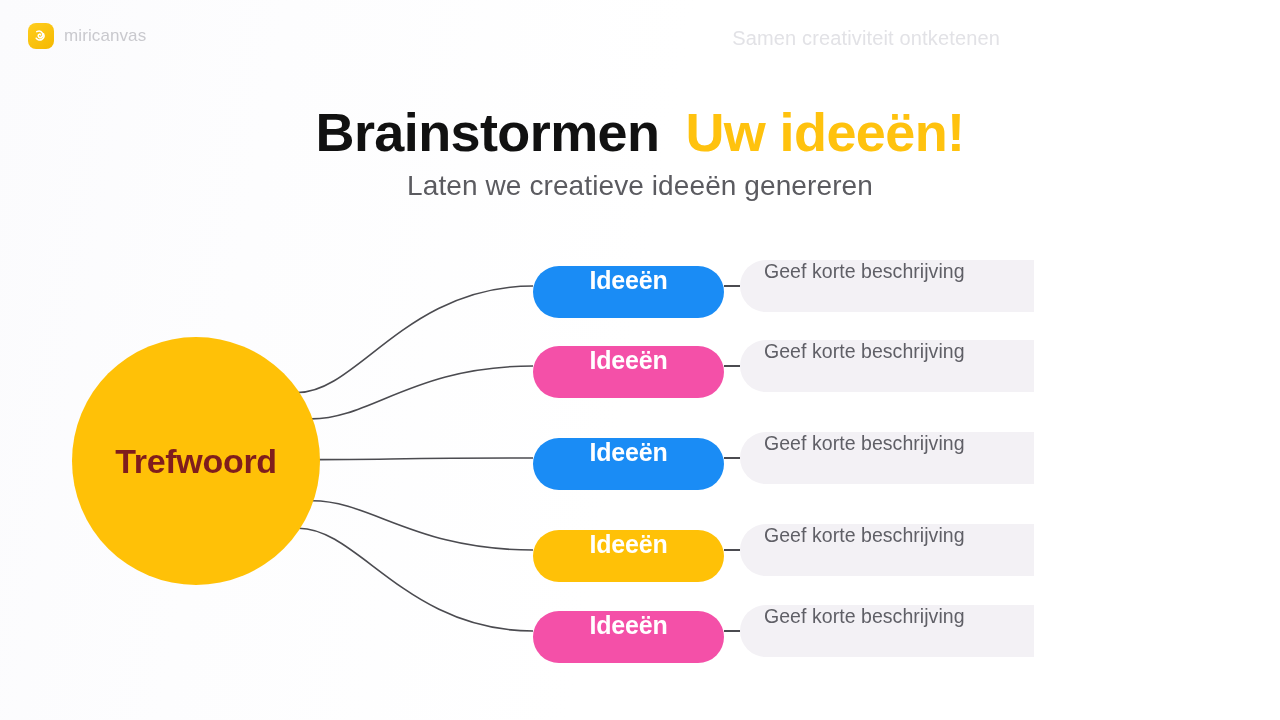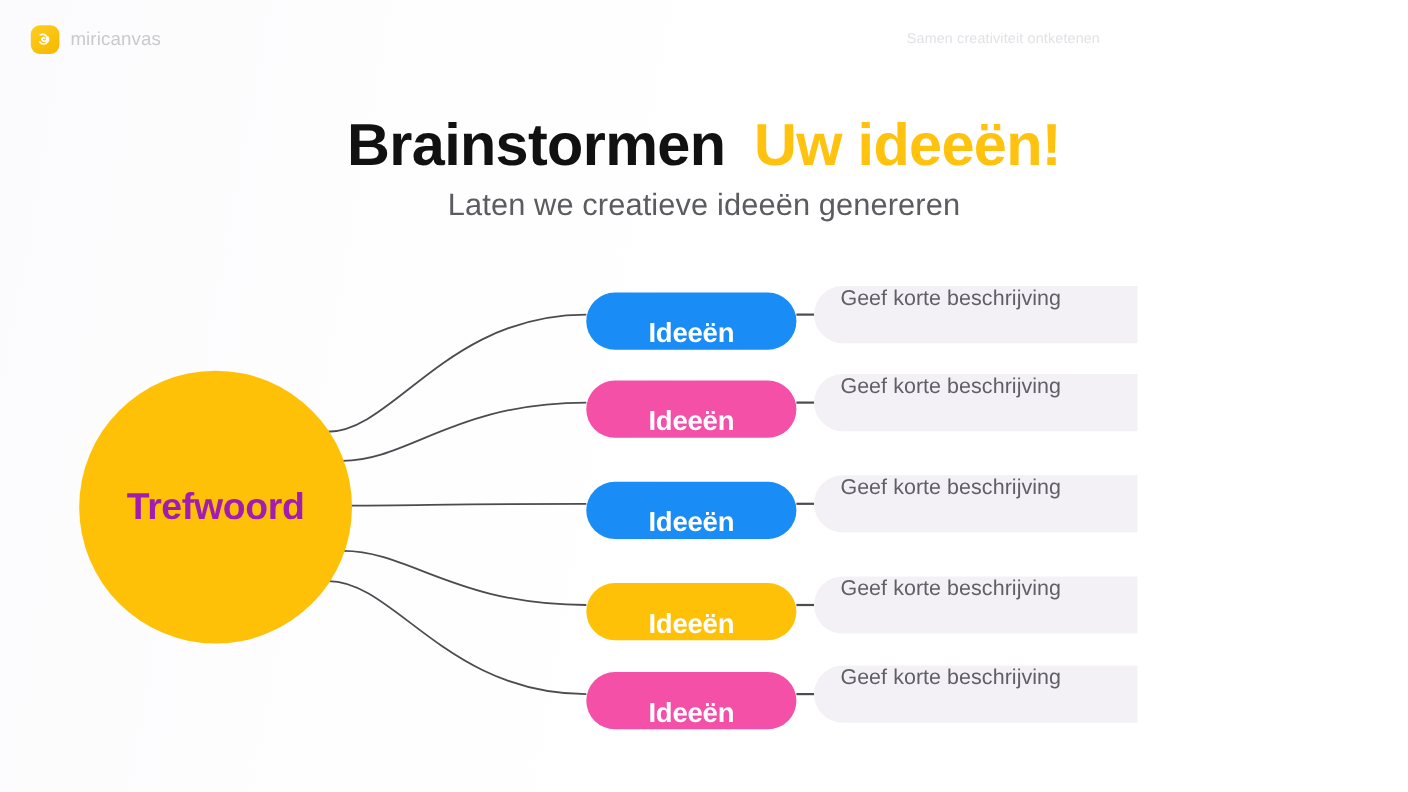--- a/index.html
+++ b/index.html
@@ -47,21 +47,21 @@
     font-size: 17px;
     letter-spacing: 0.1px;
     color: #c9c9ce;
     font-family: "Liberation Sans", sans-serif;
   }
 
   .tagline {
     position: absolute;
     right: 34px;
     top: 27px;
-    font-size: 13px;
+    font-size: 20px;
     color: #e2e2e6;
     letter-spacing: 0.15px;
     white-space: nowrap;
   }
 
   
   .title-row {
     position: absolute;
     left: 0;
     top: 86px;
@@ -117,37 +117,37 @@
     height: 248px;
     border-radius: 50%;
     background: #ffc107;
     display: flex;
     align-items: center;
     justify-content: center;
   }
   .hub-label {
     font-size: 34px;
     font-weight: bold;
-    color: #a21caf;
+    color: #7f1d1d;
     letter-spacing: -0.3px;
   }
 
   .branch {
     position: absolute;
     left: 533px;
     display: flex;
     align-items: center;
     height: 52px;
   }
   .branch-pill {
     width: 191px;
     height: 52px;
     border-radius: 26px;
     display: flex;
-    align-items: flex-end;
+    align-items: flex-start;
     justify-content: center;
     flex: none;
     margin-top: 12px;
   }
   .branch-pill-label {
     font-size: 25px;
     font-weight: bold;
     color: #ffffff;
     letter-spacing: -0.2px;
   }

